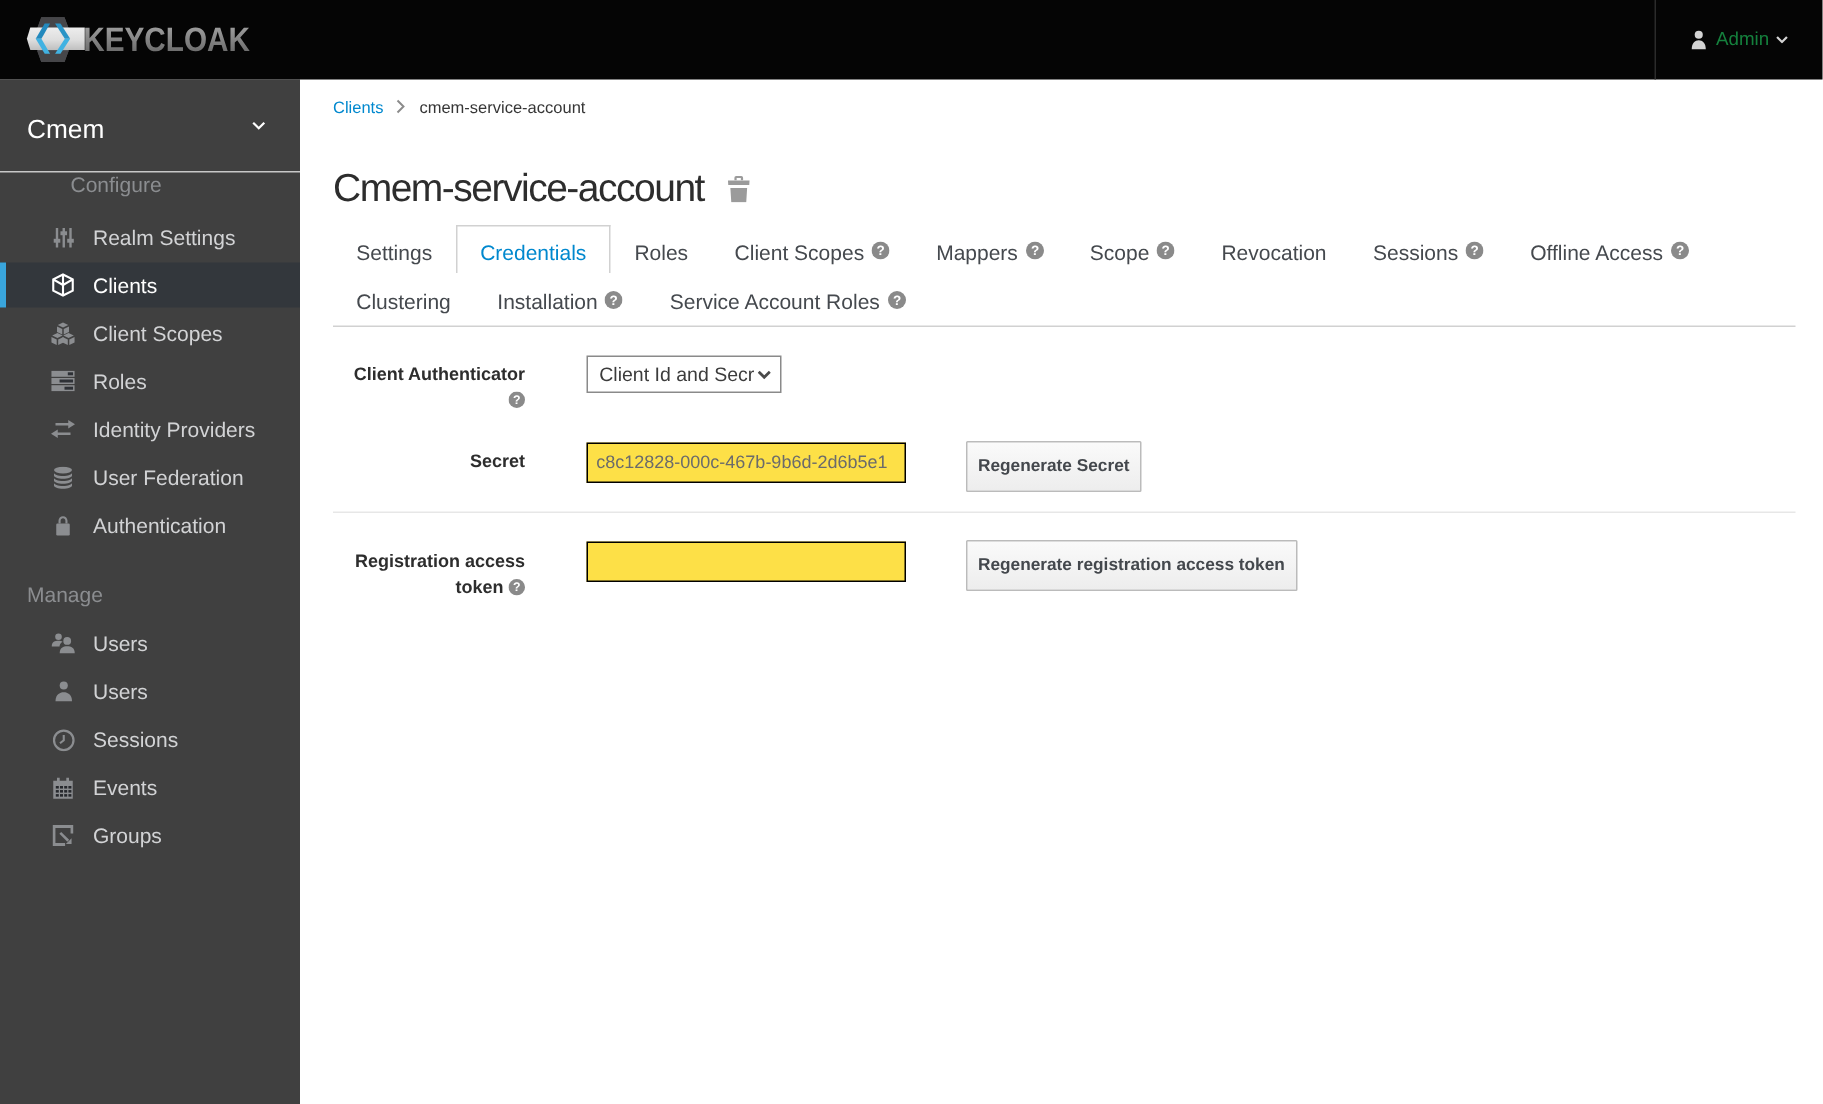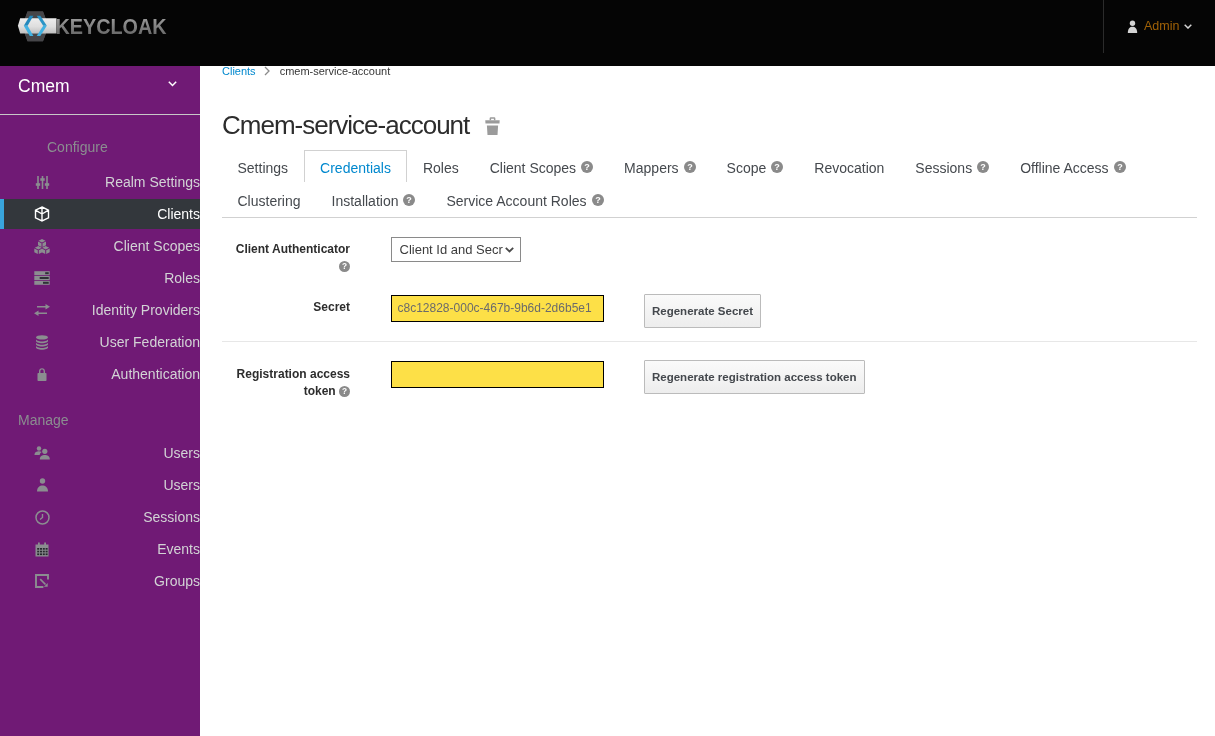--- a/index.html
+++ b/index.html
@@ -1,34 +1,34 @@
 <!DOCTYPE html>
 <html><head>
 <meta charset="utf-8">
 <style>
 * { margin:0; padding:0; box-sizing:border-box; }
 html,body { width:1215px; height:736px; overflow:hidden; background:#fff;
   font-family:"Liberation Sans", sans-serif; }
 
-.topbar { position:absolute; left:0; top:0; width:1215px; height:66px;
+.topbar { position:absolute; left:0; top:0; width:1215px; height:53px;
   background:#050505; z-index:10; }
 .logo { position:absolute; left:18px; top:10px; }
 .userdivider { position:absolute; left:1103px; top:0; width:1px; height:53px; background:#2b2b2b; }
 
 .sidebar { position:absolute; left:0; top:53px; width:200px; height:683px;
-  background:#701a75; z-index:5; }
+  background:#404040; z-index:5; }
 .realm { height:62px; display:flex; align-items:center; border-bottom:1px solid #c8c8c8;
   padding:0 18px; }
 .realm .rname { color:#fff; font-size:17.5px; flex:1; position:relative; top:3px; }
 .section { color:#8b8d90; font-size:14px; padding-left:18px; height:16px; line-height:16px; }
-.sec1 { margin-top:24px;padding-left:47px; }
+.sec1 { margin-top:0;padding-left:47px; }
 .sec2 { margin-top:23px; }
 ul.nav { list-style:none; margin-top:12px; }
 ul.nav.nav2 { margin-top:10px; }
-ul.nav li { height:30px; margin-bottom:2px; display:flex; align-items:center; padding-left:34px;justify-content:space-between; }
+ul.nav li { height:30px; margin-bottom:2px; display:flex; align-items:center; padding-left:34px; }
 ul.nav li .ico { width:16px; height:16px; display:flex; align-items:center; justify-content:center; }
 ul.nav li .lbl { color:#d2d3d5; font-size:14px; margin-left:12px; }
 ul.nav li.active { background:#33373c; border-left:4px solid #39a5dc; padding-left:30px; }
 ul.nav li.active .lbl { color:#fff; }
 
 .main { position:absolute; left:200px; top:53px; width:1015px; height:683px; background:#fff; }
 .breadcrumb { position:absolute; left:22px; top:12px; font-size:11px; color:#363636; }
 .breadcrumb a { color:#0088ce; text-decoration:none; }
 h1 { position:absolute; left:22px; top:57px; font-size:26px; font-weight:normal;
   letter-spacing:-1px; color:#2d2d2d; display:flex; align-items:center; }
@@ -82,21 +82,21 @@
       <polygon points="22.7,5.7 26.3,5.7 32.8,15.8 29.2,15.8" fill="#2a94c6"></polygon>
       <polygon points="29.2,15.8 32.8,15.8 26.3,25.9 22.7,25.9" fill="#41b2e2"></polygon>
       <text x="0" y="0" transform="translate(41.5,23.7) scale(0.88,1)" font-family="Liberation Sans, sans-serif" font-size="22.5" font-weight="bold" fill="url(#kctxt)">KEYCLOAK</text>
     </svg>
   </div>
   <div class="userdivider"></div>
   <svg style="position:absolute;left:1127px;top:20px;" width="11" height="13" viewBox="0 0 11 13" fill="#d4d4d4">
     <circle cx="5.5" cy="3.2" r="2.7"></circle>
     <path d="M0.8 13 C0.8 8.6 3 6.8 5.5 6.8 C8 6.8 10.2 8.6 10.2 13 Z"></path>
   </svg>
-  <span style="position:absolute;left:1144px;top:20px;color:#a16207;font-size:12.5px;line-height:13px;">Admin</span>
+  <span style="position:absolute;left:1144px;top:20px;color:#15803d;font-size:12.5px;line-height:13px;">Admin</span>
   <svg style="position:absolute;left:1184px;top:24px;" width="8" height="5" viewBox="0 0 8 5" fill="none" stroke="#d4d4d4" stroke-width="1.5">
     <path d="M0.7 0.7 L4 4 L7.3 0.7"></path>
   </svg>
 </div>
 
 <div class="sidebar">
   <div class="realm">
     <span class="rname">Cmem</span>
     <svg style="margin-right:5px;" width="9" height="6" viewBox="0 0 9 6" fill="none" stroke="#fff" stroke-width="1.5">
       <path d="M0.8 0.8 L4.5 4.5 L8.2 0.8"></path>

